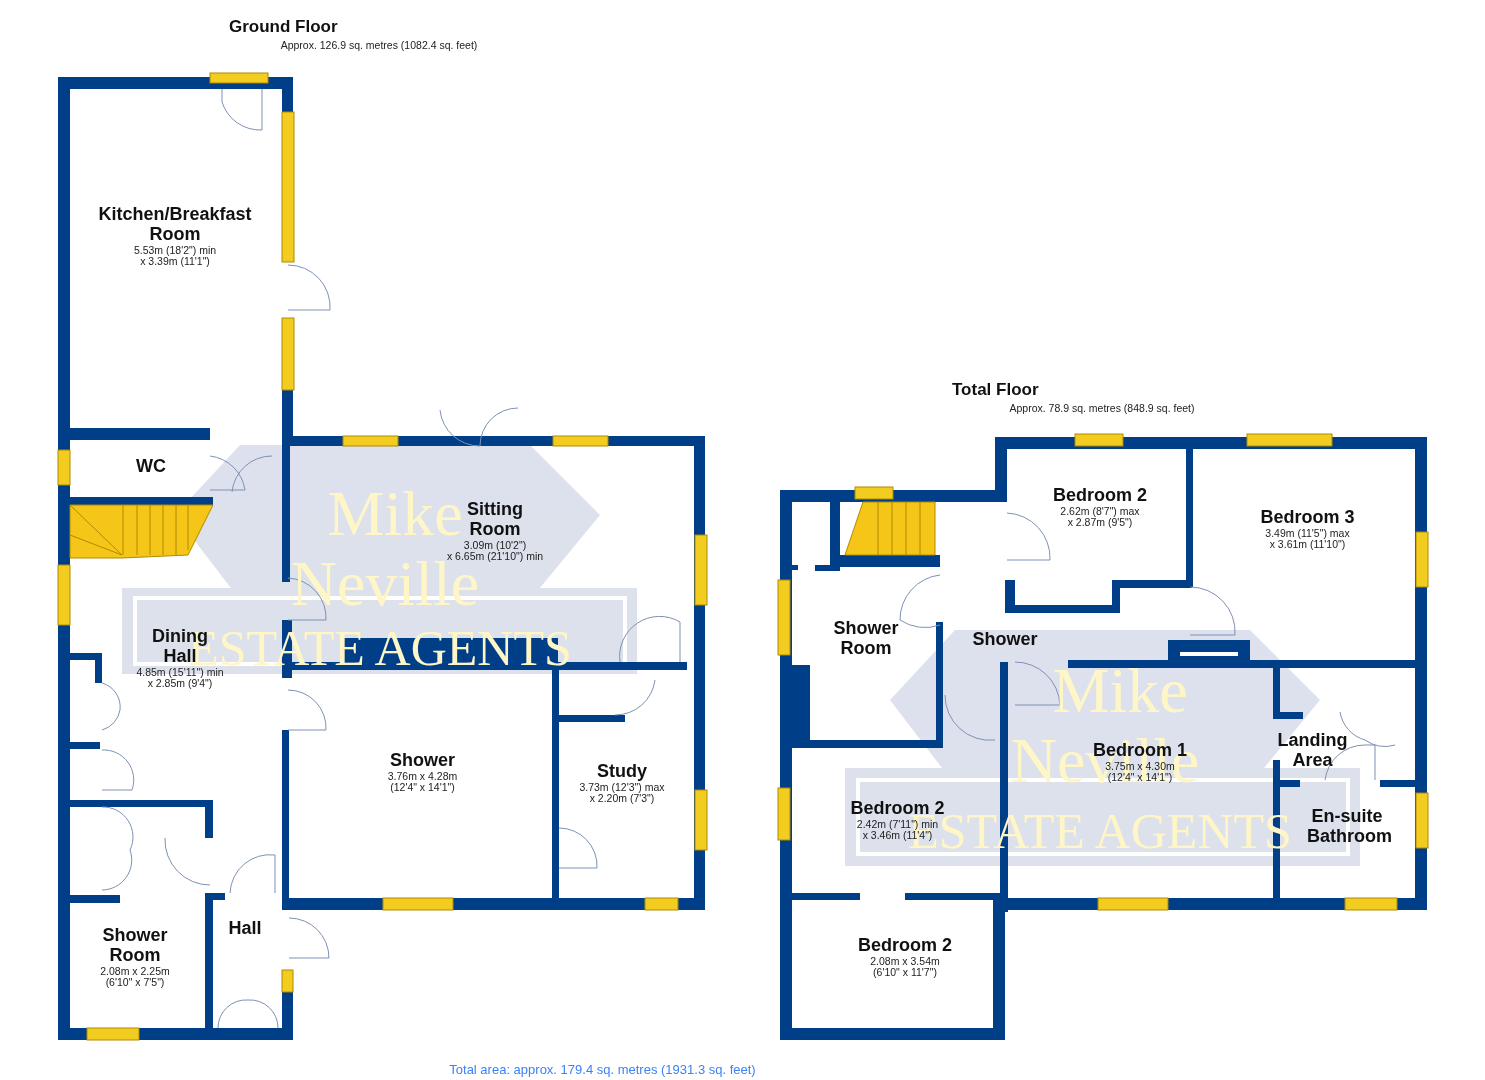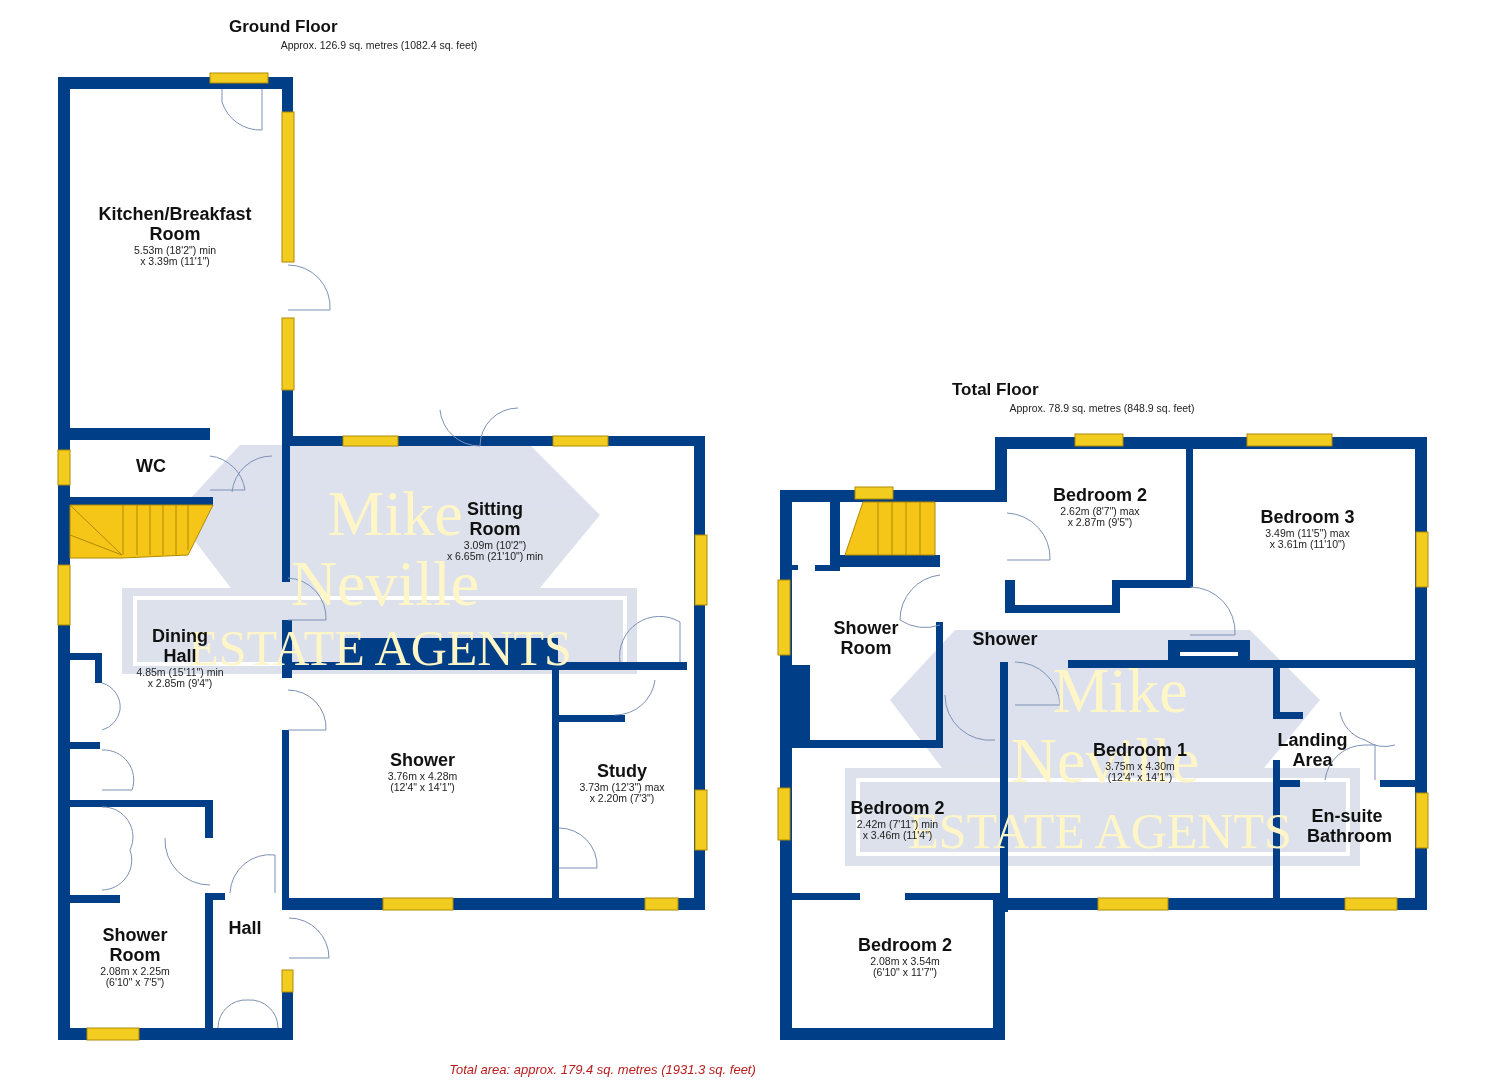--- a/index.html
+++ b/index.html
@@ -2,21 +2,21 @@
 <html><head>
 <meta charset="utf-8">
 <style>
   html, body { margin:0; padding:0; background:#ffffff; }
   body { width:1485px; height:1080px; position:relative; overflow:hidden; font-family:"Liberation Sans", sans-serif; }
   .title { position:absolute; text-align:left; font-weight:bold; font-size:17px; color:#111; }
   .subtitle { position:absolute; text-align:center; font-size:10.5px; color:#222; }
   .room { position:absolute; text-align:center; color:#111; line-height:1.1; }
   .room .name { font-weight:bold; font-size:18px; display:block; }
   .room .dim { font-size:10.5px; display:block; color:#222; }
-  .total { position:absolute; left:0; width:1205px; top:1062px; text-align:center; font-size:13px; color:#b91c1c;font-style:italic; }
+  .total { position:absolute; left:0; width:1205px; top:1062px; text-align:center; font-size:13px; color:#3b82f6; }
   svg.plan { position:absolute; left:0; top:0; }
   .wm-text { font-family:"Liberation Serif", serif; fill:#fff6c8; }
 </style>
 </head>
 <body>
 
 <svg class="plan" width="1485" height="1080" viewBox="0 0 1485 1080">
 
   <g opacity="0.9">
     <polygon points="240,445 530,445 600,515 530,600 240,600 175,515" fill="#d9deeb"></polygon>

